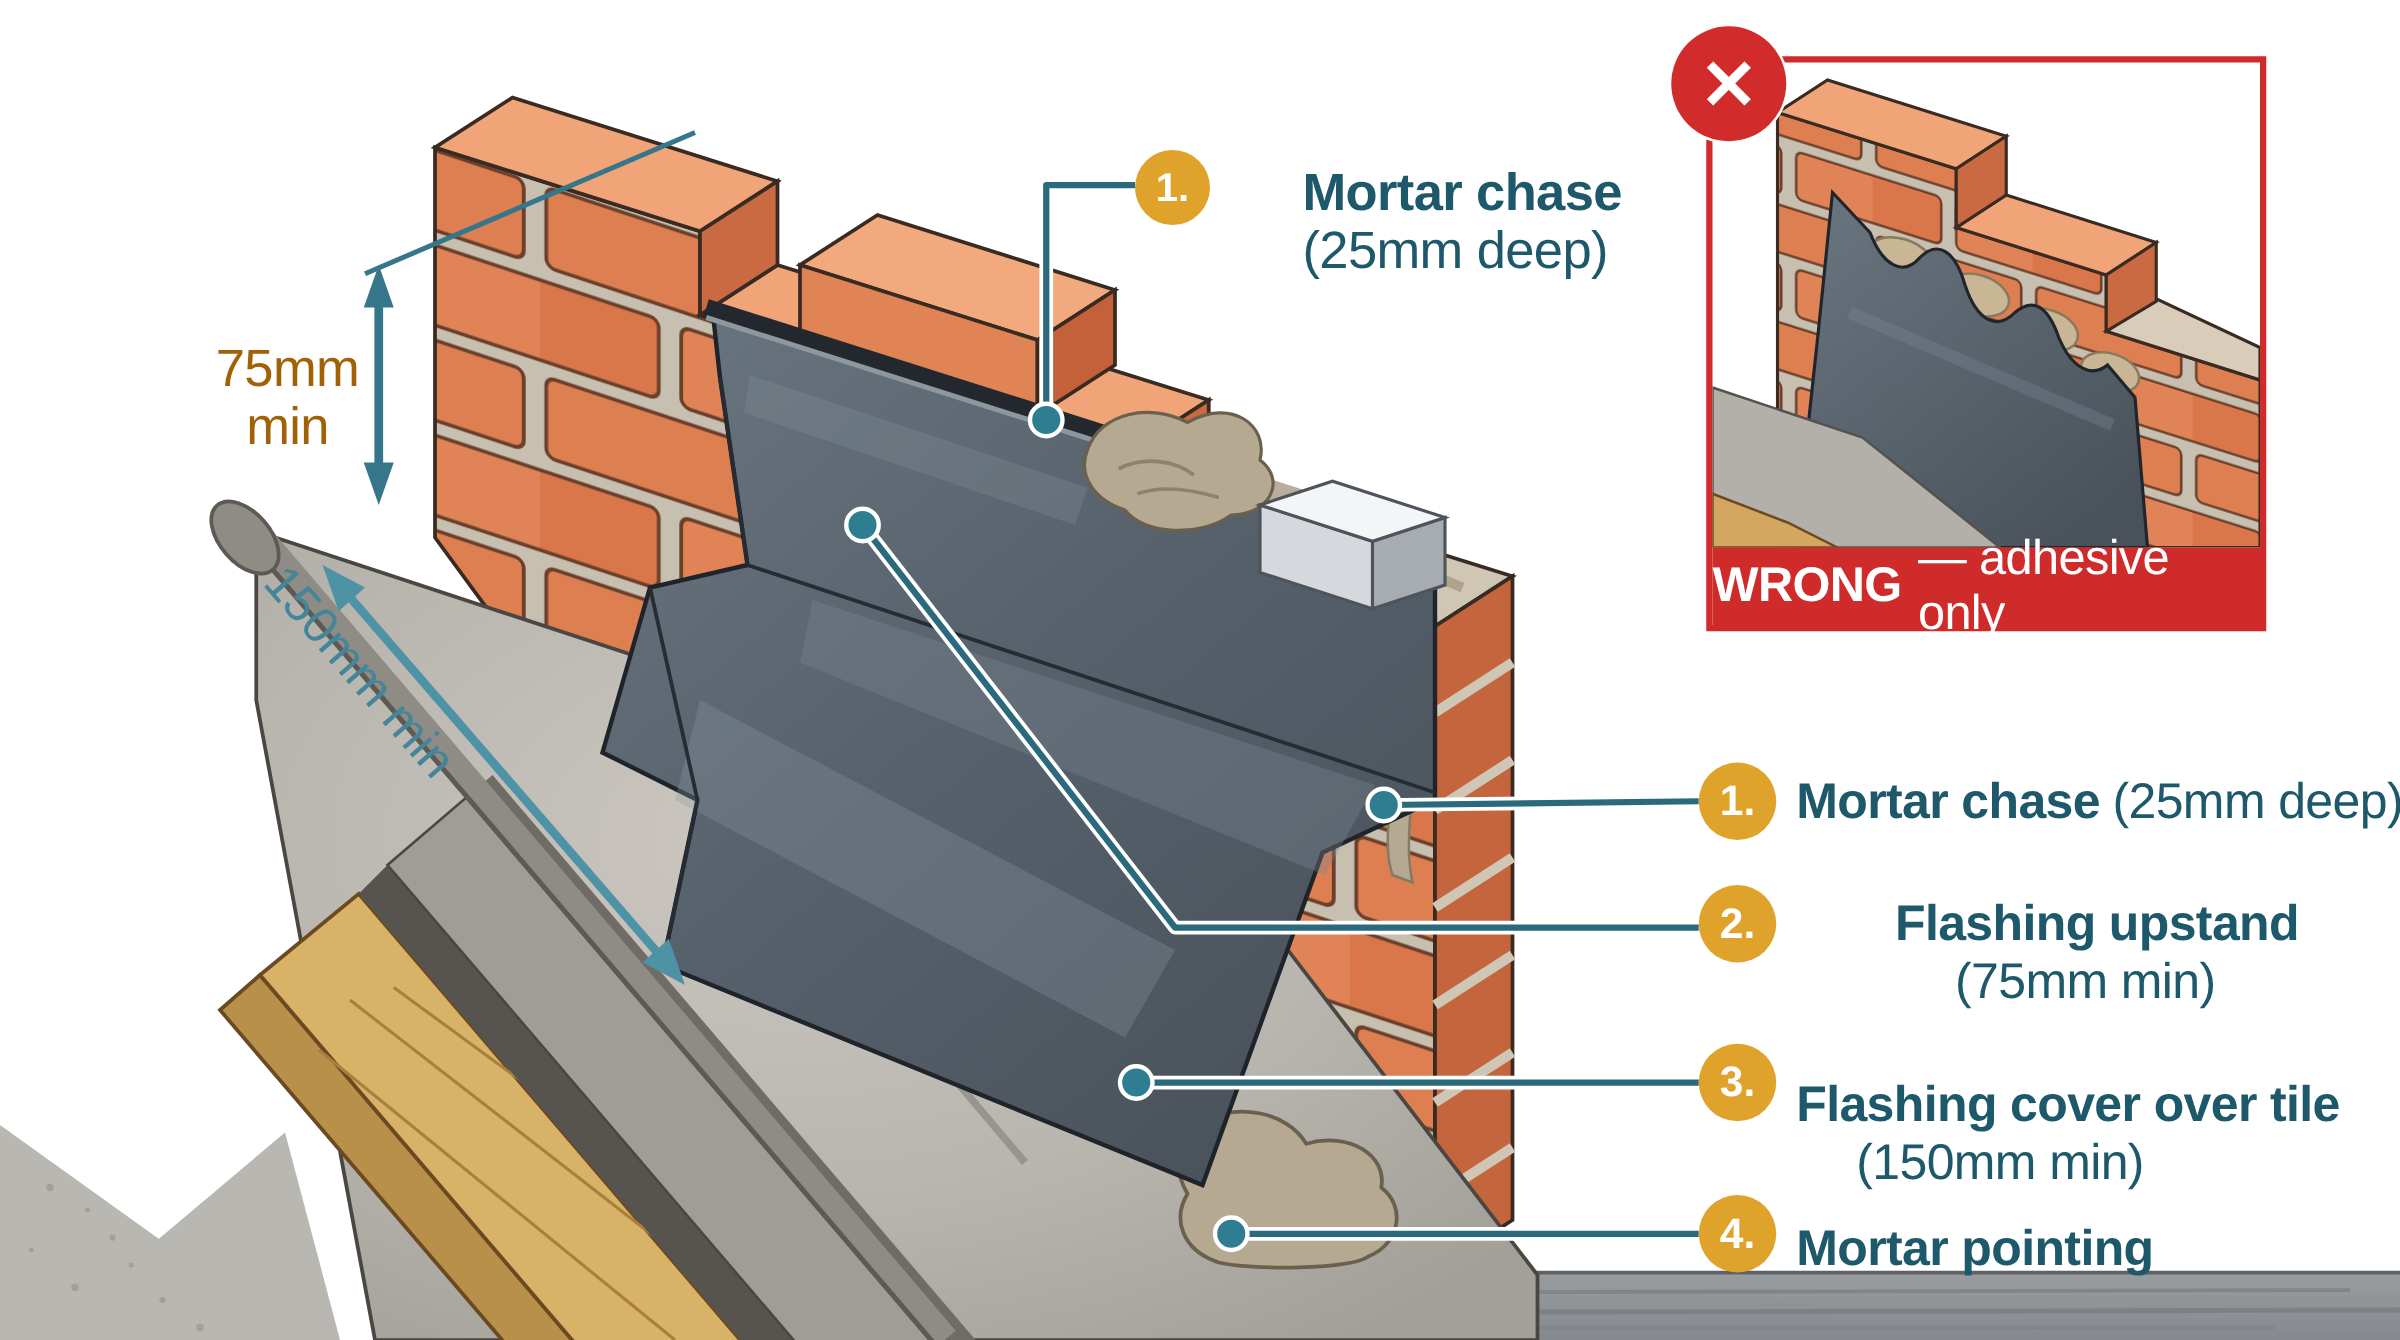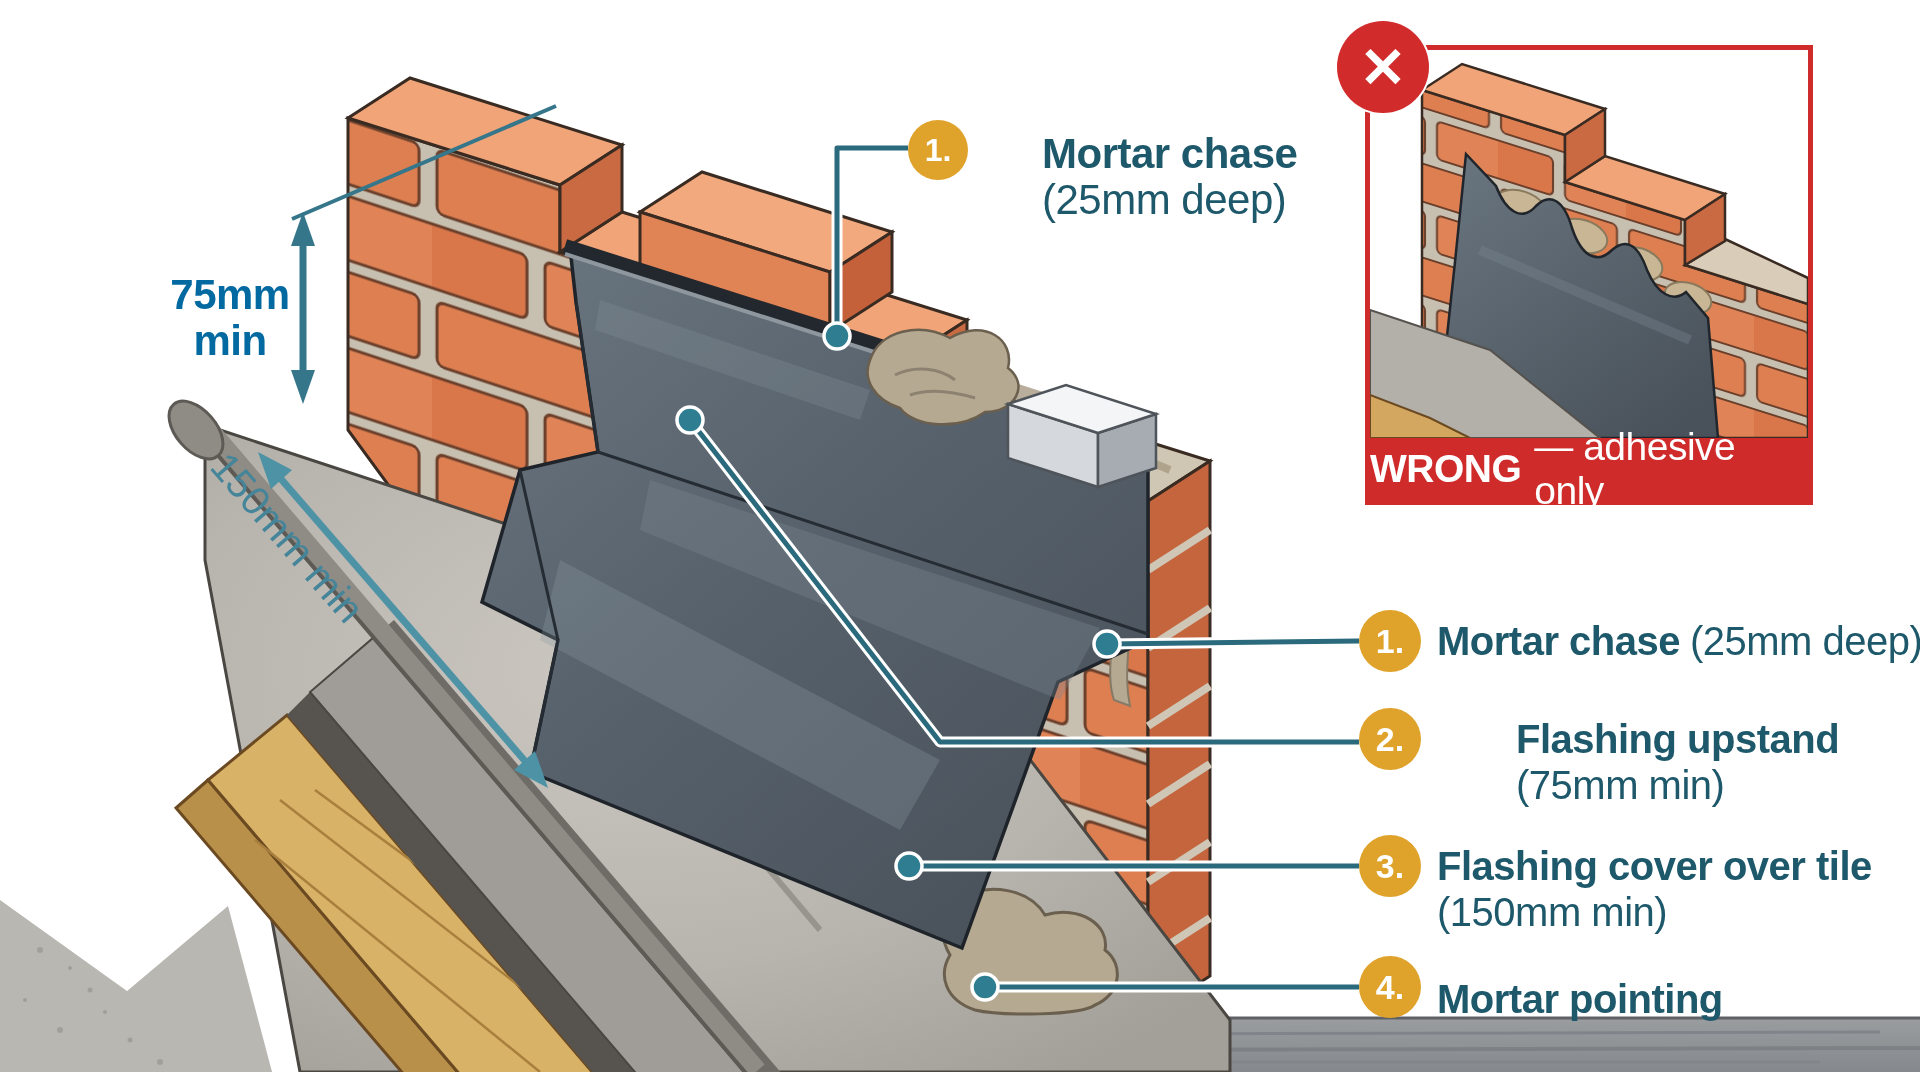--- a/index.html
+++ b/index.html
@@ -2,39 +2,39 @@
 <html><head>
 <meta charset="utf-8">
 <style>
   * { margin:0; padding:0; box-sizing:border-box; }
   html,body { width:1920px; height:1072px; overflow:hidden; background:#ffffff;
               font-family:"Liberation Sans", sans-serif; }
   .stage { position:relative; width:1920px; height:1072px; background:#ffffff; }
   svg.scene { position:absolute; left:0; top:0; }
 
   
-  .dim-label { position:absolute; color:#0369a1; font-size:42px; line-height:46px;
-               font-weight:700; text-align:center; letter-spacing:-0.5px; }
+  .dim-label { position:absolute; color:#a16207; font-size:42px; line-height:46px;
+               font-weight:400; text-align:center; letter-spacing:-0.5px; }
   .dim-label-150 { position:absolute; color:#45859a; font-size:40px; font-weight:500;
                    letter-spacing:0px; transform:rotate(49deg); transform-origin:center; white-space:nowrap; }
 
   .badge { position:absolute; background:#dfa32c; border-radius:50%; color:#ffffff;
            font-weight:bold; text-align:center; }
   .badge.small { width:60px; height:60px; line-height:60px; font-size:32px; }
   .badge.row  { width:62px; height:62px; line-height:62px; font-size:34px; }
 
   .callout-text { position:absolute; color:#1d586b; font-size:42px; line-height:46px;
                   letter-spacing:-0.5px; white-space:nowrap; }
   .callout-text .t { font-weight:bold; display:block; }
   .callout-text .s { font-weight:normal; display:block; }
 
   .legend-text { position:absolute; color:#1d586b; font-size:40px; line-height:46px;
                  letter-spacing:-0.5px; white-space:nowrap; }
   .legend-text .t { font-weight:bold; }
-  .legend-text .d { font-weight:normal; }
+  .legend-text .d { font-weight:normal;margin-left:48px; }
   .legend-text .d.inline { margin-left:10px; }
   .legend-text .d.block { display:block; }
 
   
   .inset { position:absolute; left:1365px; top:45px; width:448px; height:460px;
            border:5px solid #cf2b2b; background:#ffffff; }
   .inset-scene { position:absolute; left:0; top:0; }
   .inset-caption { position:absolute; left:0; bottom:0; width:438px; height:62px;
                    background:#cf2b2b; color:#ffffff; display:flex; align-items:center;
                    justify-content:center; font-size:39px; letter-spacing:-0.5px; gap:13px; }
@@ -239,21 +239,21 @@
       <span class="t">Mortar chase</span><span class="d inline">(25mm deep)</span>
     </div>
 
     <div class="badge row" style="left:1359px; top:708px;">2.</div>
     <div class="legend-text" style="left:1516px; top:716px;">
       <span class="t">Flashing upstand</span>
       <span class="d block">(75mm min)</span>
     </div>
 
     <div class="badge row" style="left:1359px; top:835px;">3.</div>
-    <div class="legend-text" style="left:1437px; top:843px;">
+    <div class="legend-text" style="left:1437px; top:861px;">
       <span class="t">Flashing cover over tile</span>
       <span class="d block">(150mm min)</span>
     </div>
 
     <div class="badge row" style="left:1359px; top:956px;">4.</div>
     <div class="legend-text" style="left:1437px; top:964px;margin-top:12px;">
       <span class="t">Mortar pointing</span>
       <span class="d block"></span>
     </div>
   </div>

